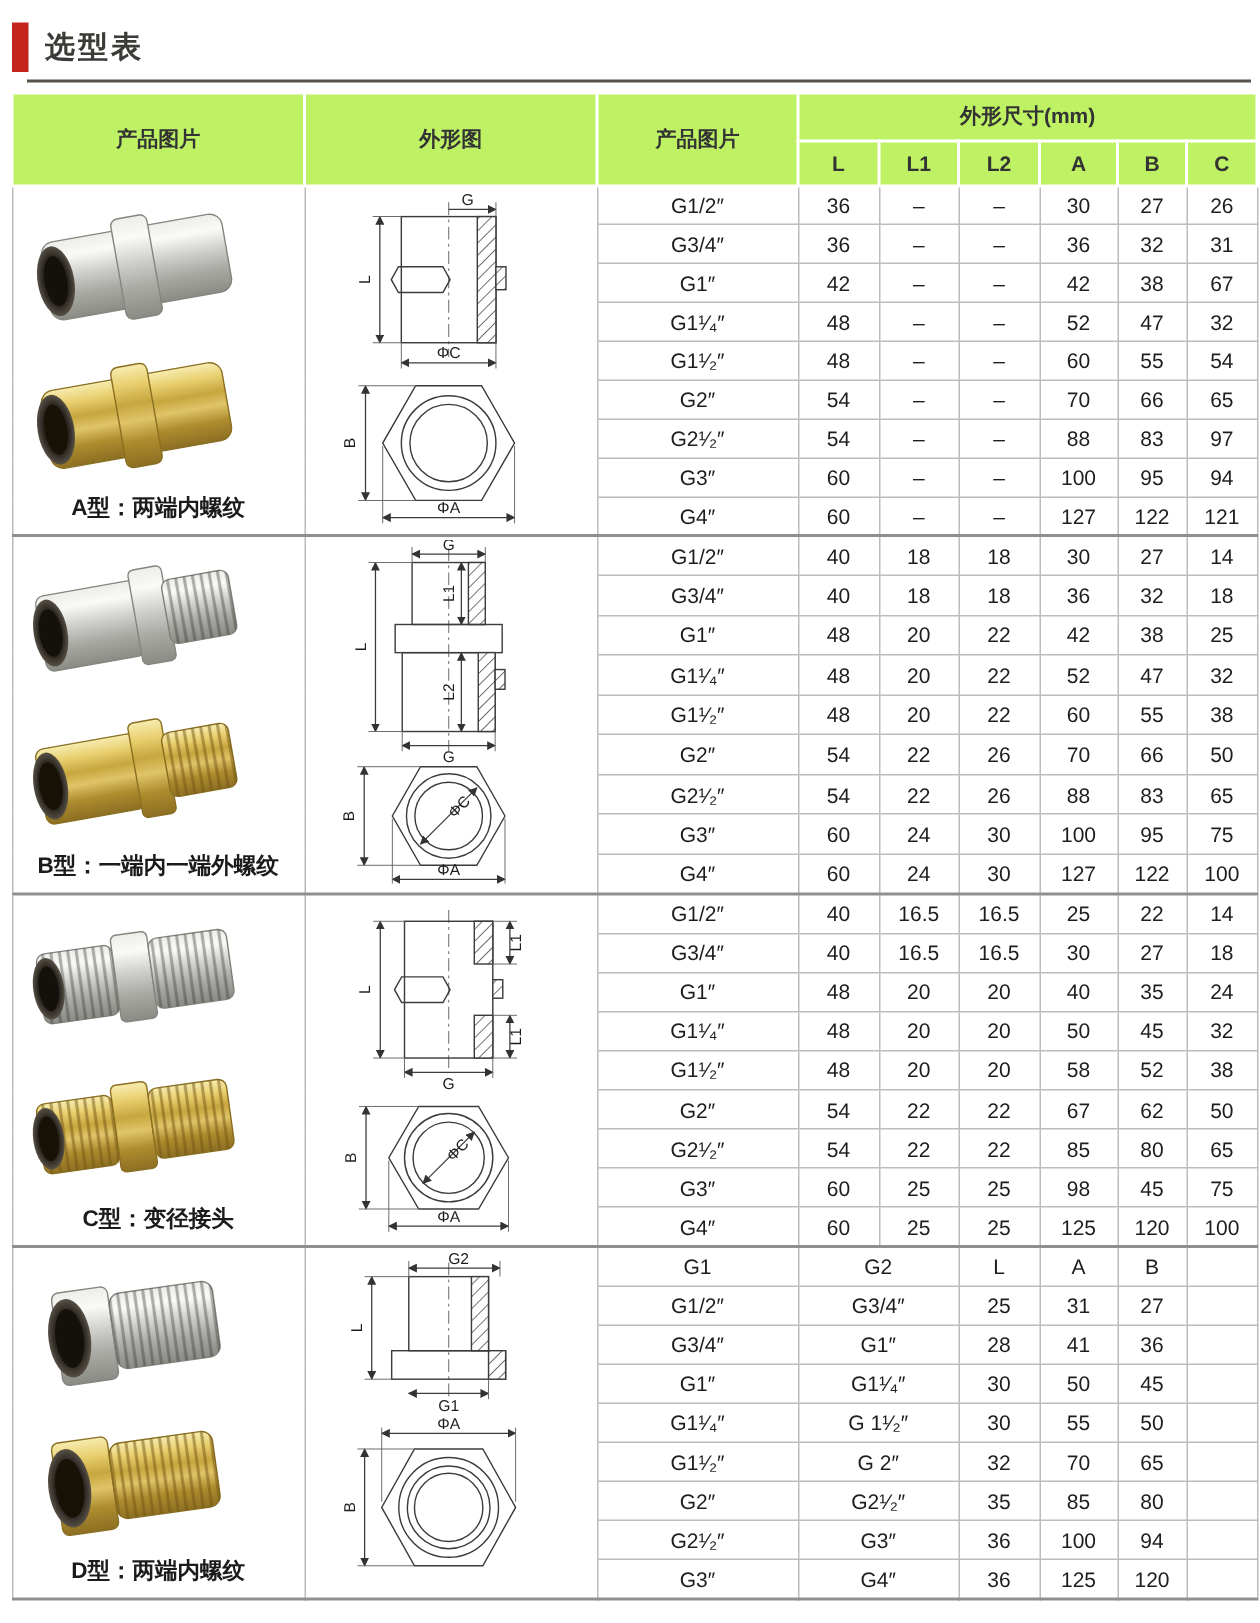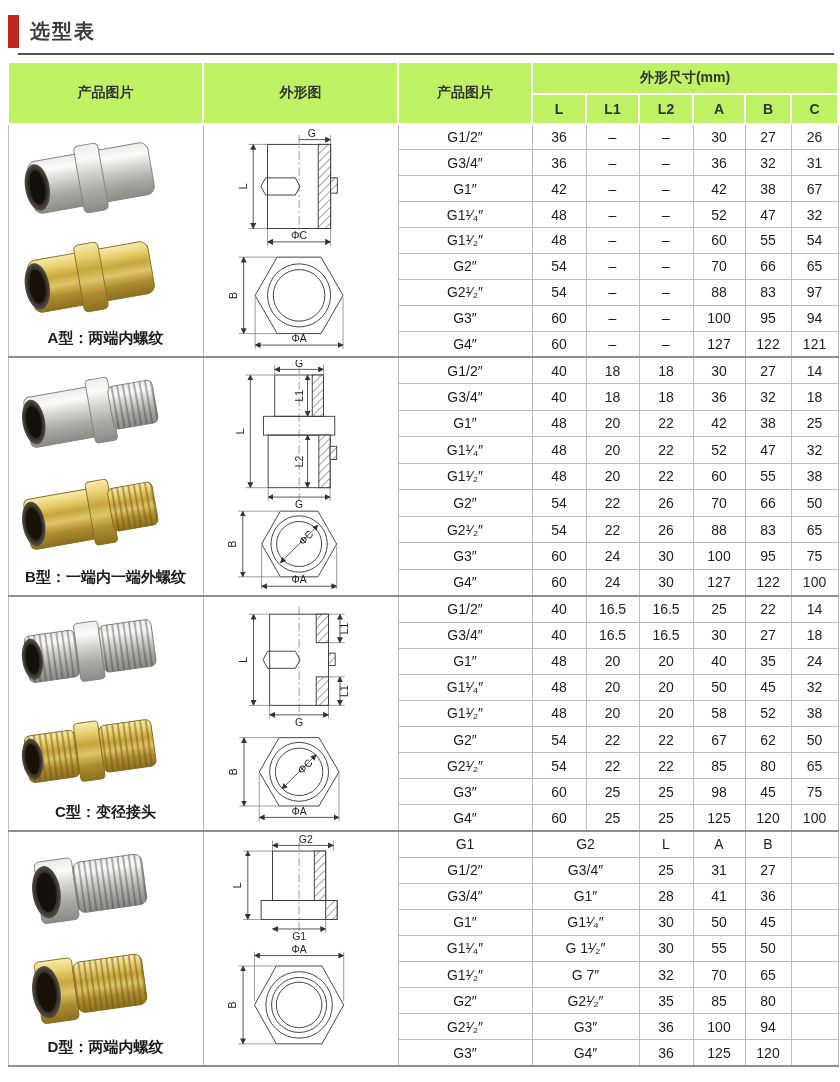--- a/index.html
+++ b/index.html
@@ -658,21 +658,21 @@
         <tr>
           <td>G1¹⁄₄″</td>
           <td colspan="2">G 1¹⁄₂″</td>
           <td>30</td>
           <td>55</td>
           <td>50</td>
           <td></td>
         </tr>
         <tr>
           <td>G1¹⁄₂″</td>
-          <td colspan="2">G 7″</td>
+          <td colspan="2">G 2″</td>
           <td>32</td>
           <td>70</td>
           <td>65</td>
           <td></td>
         </tr>
         <tr>
           <td>G2″</td>
           <td colspan="2">G2¹⁄₂″</td>
           <td>35</td>
           <td>85</td>

